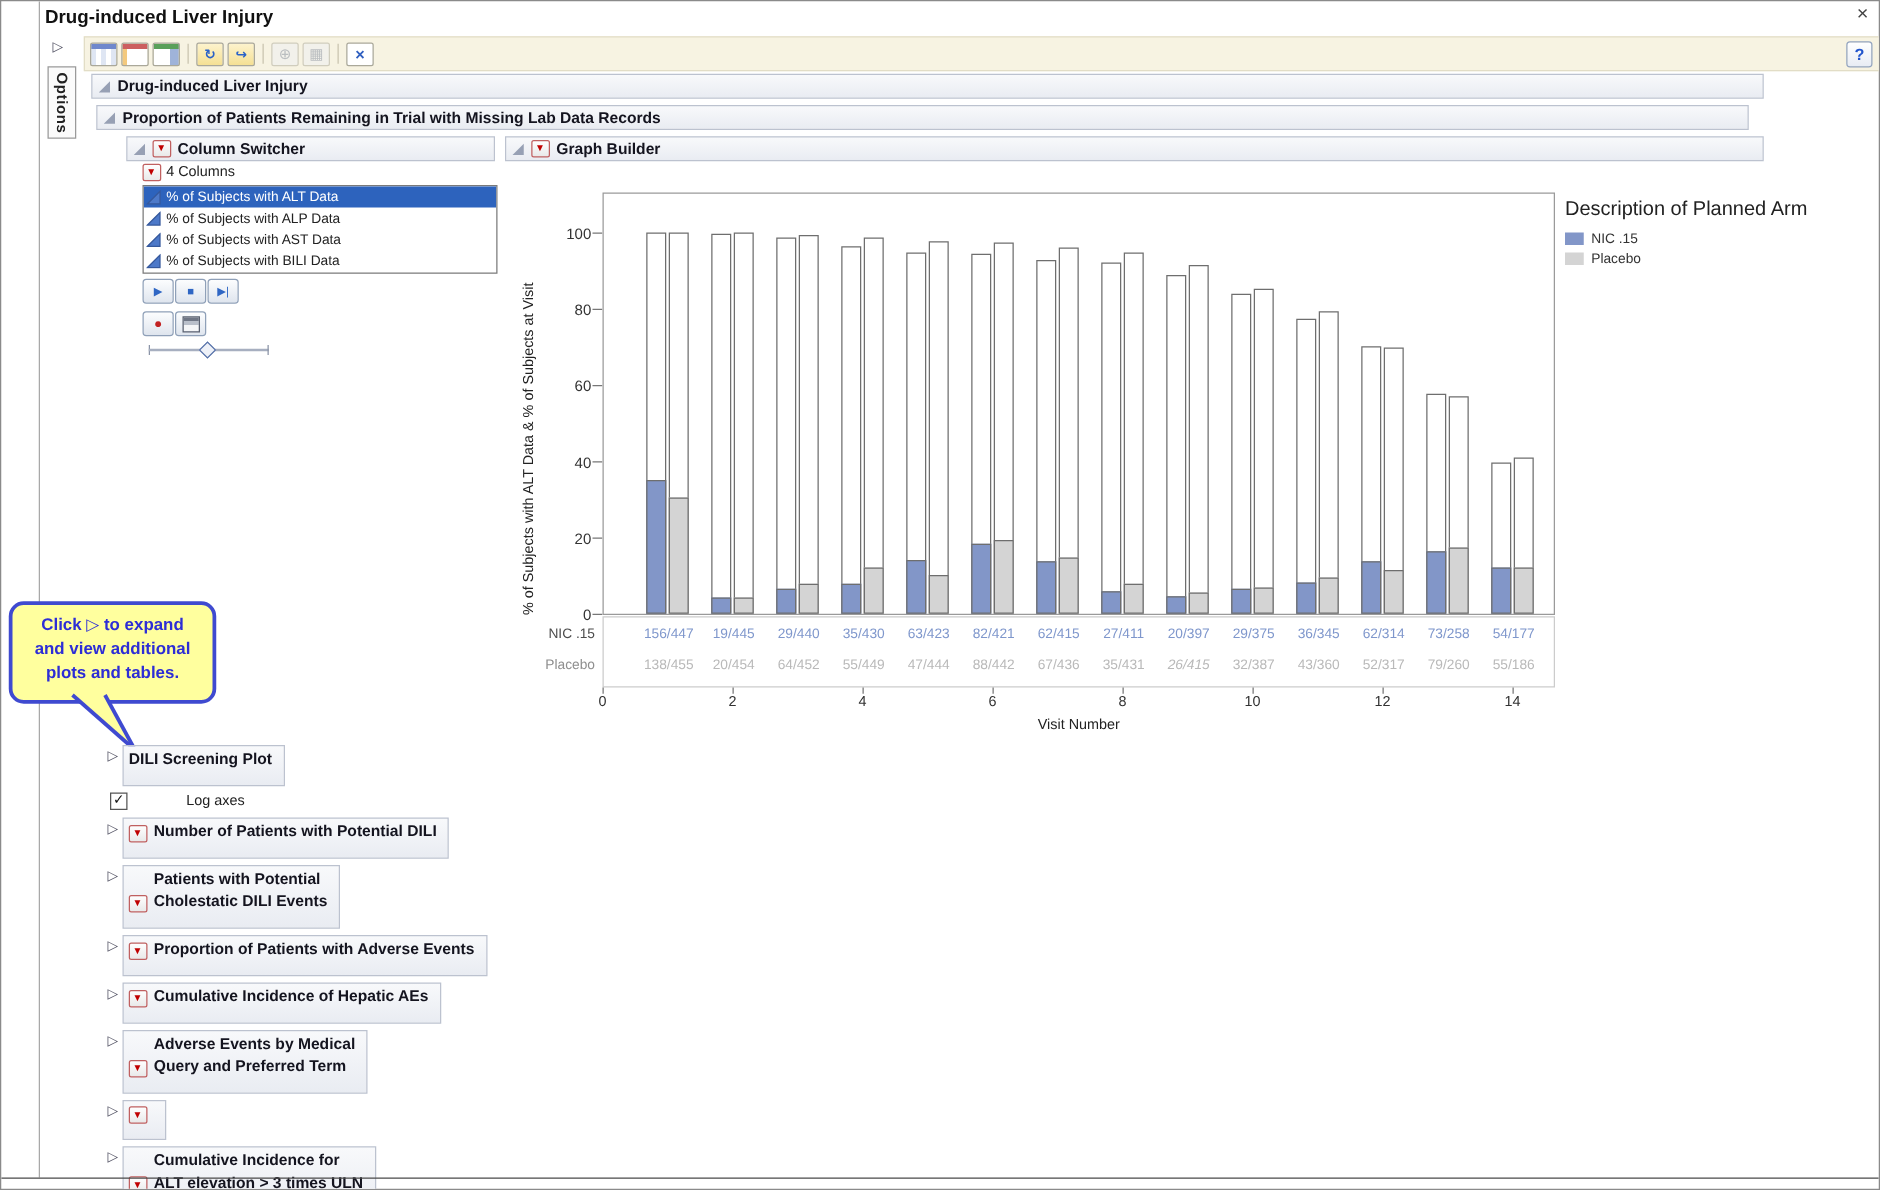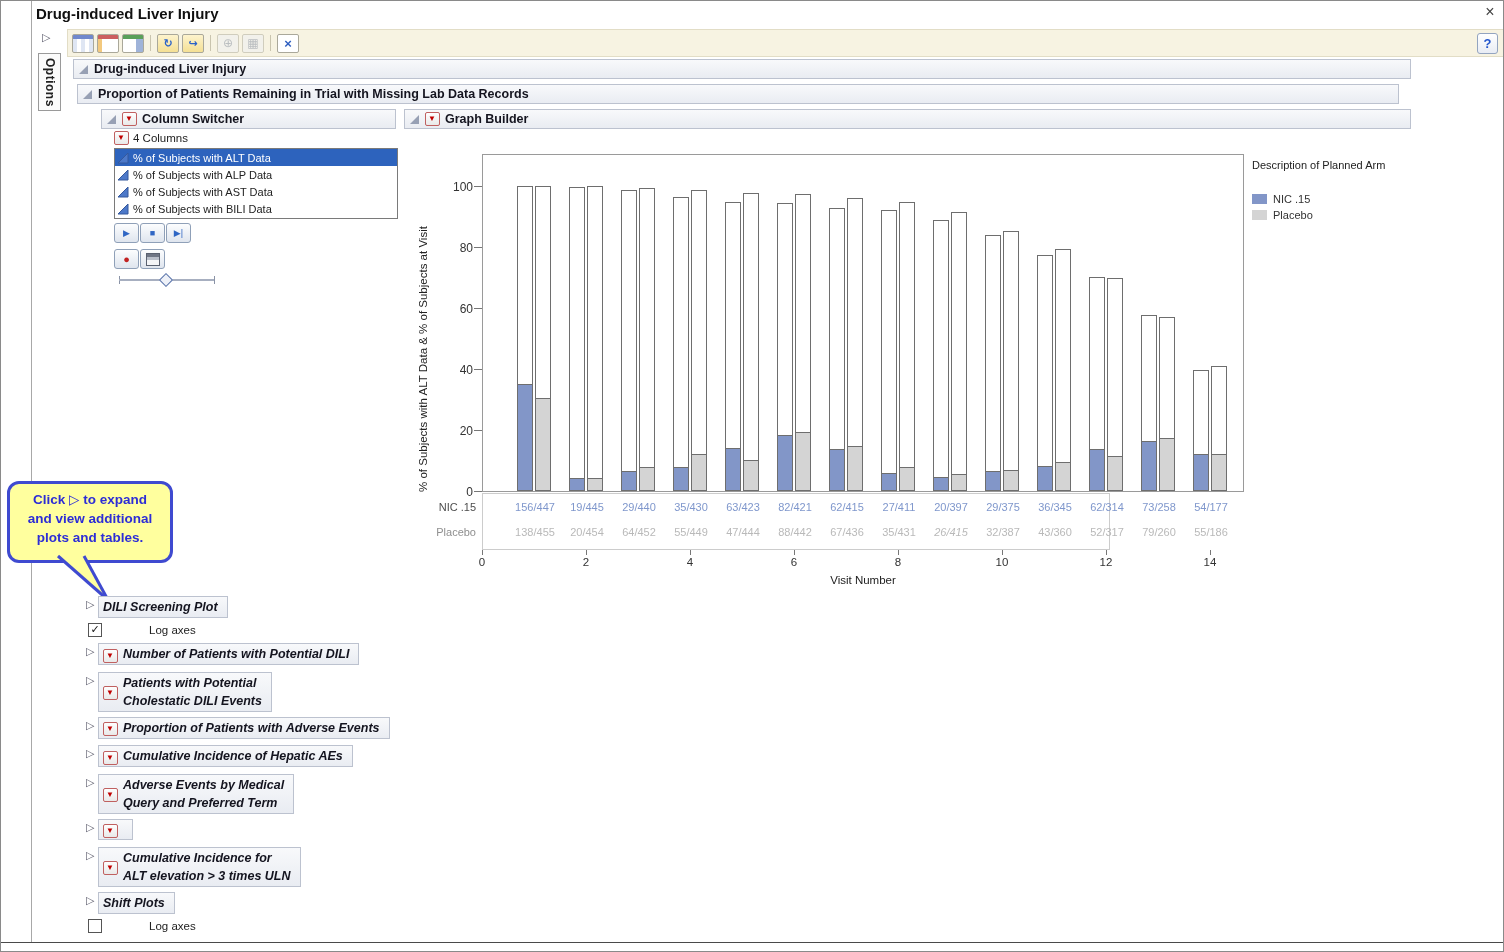--- a/index.html
+++ b/index.html
@@ -68,47 +68,47 @@
   
   .y-title { position:absolute; left:414px; top:153px; height:338px; width:16px; writing-mode:vertical-rl; transform:rotate(180deg);
              font-size:11.5px; color:#222; display:flex; align-items:center; text-align:center; }
   .y-labels { position:absolute; left:438px; top:153px; width:34px; height:338px; }
   .y-lab { position:absolute; right:0; width:34px; text-align:right; font-size:12px; color:#333; line-height:16px; }
   .y-ticks { position:absolute; left:473px; top:153px; width:8px; height:338px; }
   .y-tick { position:absolute; left:0; width:8px; height:1px; background:#777; }
   .plot { position:absolute; left:481px; top:153px; width:762px; height:338px; border:1px solid #9a9a9a; background:#fff; box-sizing:border-box; }
   .bar-outline { position:absolute; bottom:0; background:#fff; border:1px solid #6e6e6e; box-sizing:border-box; }
   .bar-fill { position:absolute; bottom:0; border:1px solid #6e6e6e; box-sizing:border-box; }
-  .frac-box { position:absolute; left:481px; top:492px; width:628px; height:57px; border:1px solid #ccc; box-sizing:border-box;padding-left:48px; }
+  .frac-box { position:absolute; left:481px; top:492px; width:762px; height:57px; border:1px solid #ccc; box-sizing:border-box;padding-left:48px; }
   .frac-row { position:absolute; left:0; width:100%; height:14px; }
   .frac-row.r0 { top:7px; } .frac-row.r1 { top:32px; }
   .frac { position:absolute; width:58px; text-align:center; font-size:11px; white-space:nowrap; }
   .row-labels { position:absolute; left:393px; top:492px; width:82px; height:57px; }
   .row-label { position:absolute; right:0; text-align:right; font-size:11px; color:#4d4d4d; }
   .row-label.muted { color:#8f8f8f; }
   .x-axis { position:absolute; left:481px; top:549px; width:762px; height:24px; }
   .x-tick { position:absolute; top:0; width:1px; height:5px; background:#777; }
   .x-lab { position:absolute; top:6px; width:30px; text-align:center; font-size:11.5px; color:#333; }
   .x-title { position:absolute; left:481px; top:573px; width:762px; text-align:center; font-size:11.5px; color:#222; }
   .legend { position:absolute; left:1251px; top:158px; width:200px; }
-  .legend-title { font-size:11px; color:#222; margin-bottom:22px; }
+  .legend-title { font-size:16px; color:#222; margin-bottom:8px; }
   .leg-row { display:flex; align-items:center; margin-bottom:4px; }
   .leg-swatch { width:15px; height:10px; margin-right:6px; display:inline-block; }
   .leg-label { font-size:11px; color:#333; }
 
   
   .callout { position:absolute; left:6px; top:480px; width:160px; height:70px; background:#ffff9e; border:3px solid #3f4ad0;
              border-radius:12px; text-align:center; padding-top:6px; font-size:13.5px; font-weight:bold; color:#2d2dd6; line-height:19px; }
   .callout-tail { position:absolute; left:45px; top:553px; }
 
   
   .sections { position:absolute; left:97px; top:595px; width:440px; }
   .section { position:relative; margin-bottom:5px; }
   .disc { position:absolute; left:-12px; top:2px; font-size:11px; color:#556; }
-  .sec-box { display:inline-flex; align-items:center; padding:1px 9px 1px 4px;font-style:italic; }
+  .sec-box { display:inline-flex; align-items:flex-end; padding:1px 9px 12px 4px; }
   .sec-box .rt { margin-top:3px; }
   .sec-line { line-height:18px; font-size:12.5px; font-weight:bold; color:#14141f; white-space:nowrap; }
   .cb-row { display:flex; align-items:center; margin:0 0 6px -10px; height:14px; }
   .cb { width:12px; height:12px; border:1px solid #555; background:#fff; font-size:11px; line-height:11px; text-align:center;
         color:#111; margin-right:6px; flex:none; }
   .cb-label { font-size:11.5px; color:#222;margin-left:41px; }
 
   .bottom-line { position:absolute; left:0; top:941px; width:1502px; height:1px; background:#4a4a4a; }
 </style>
 </head>

